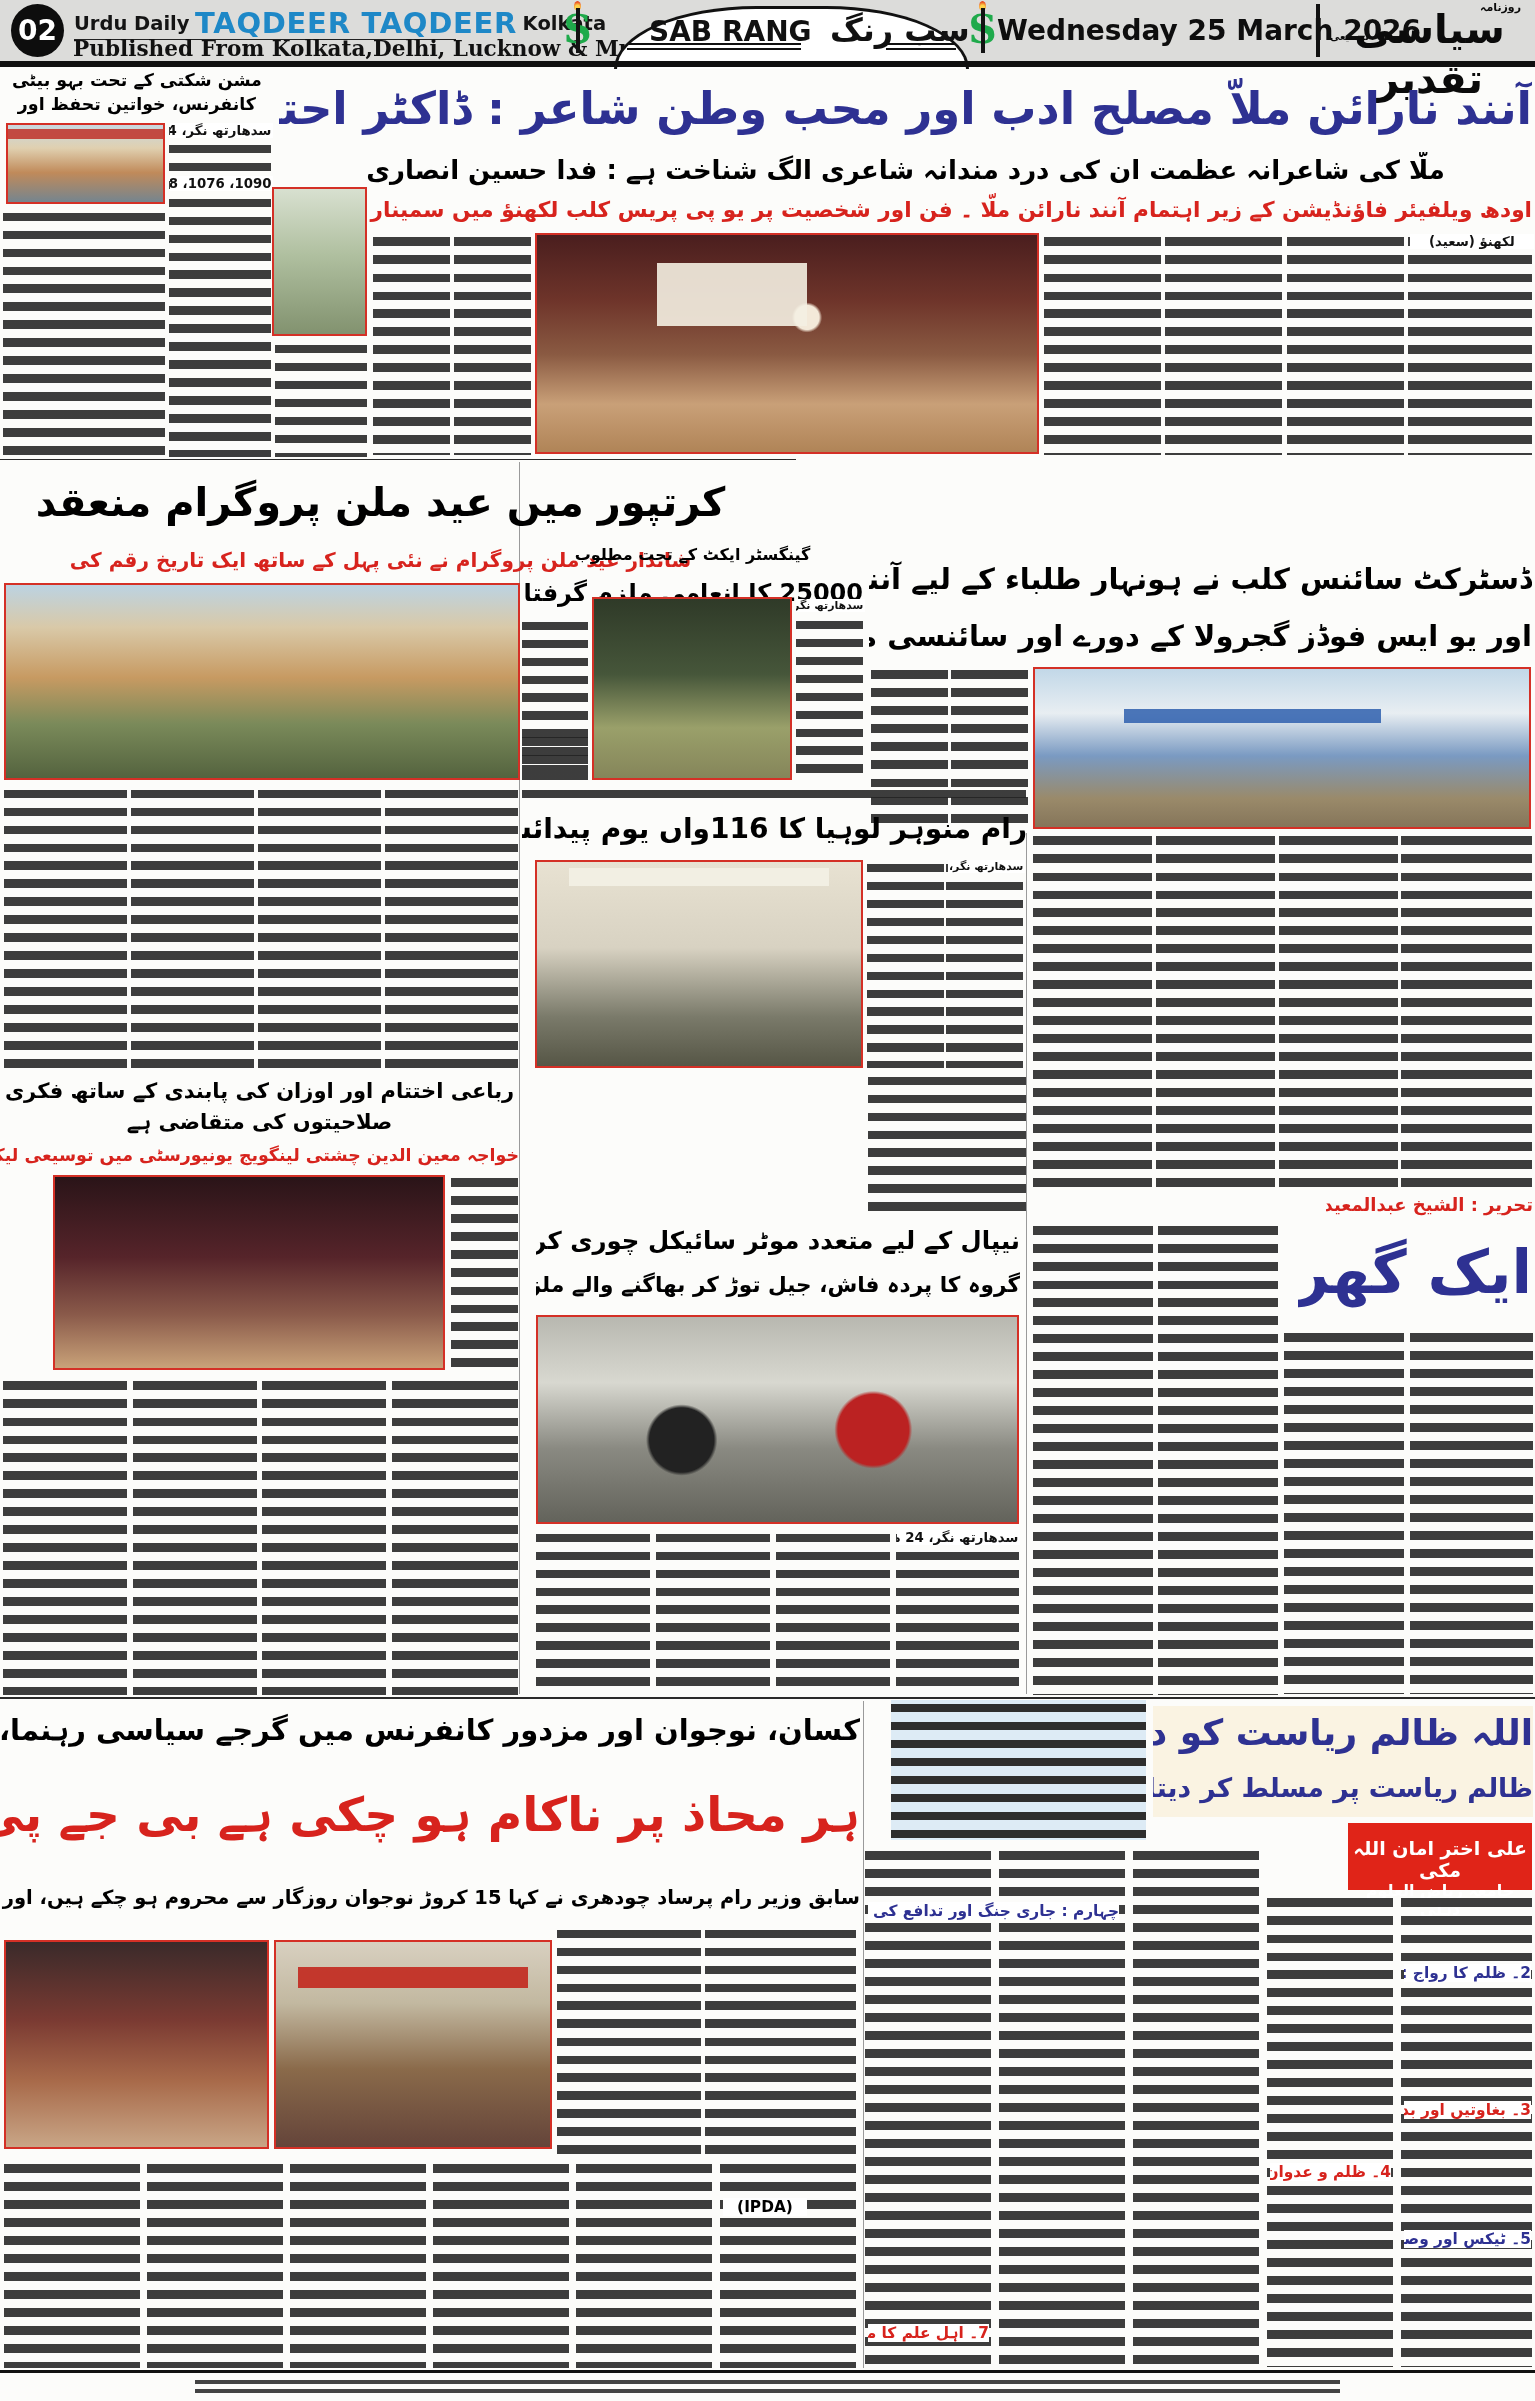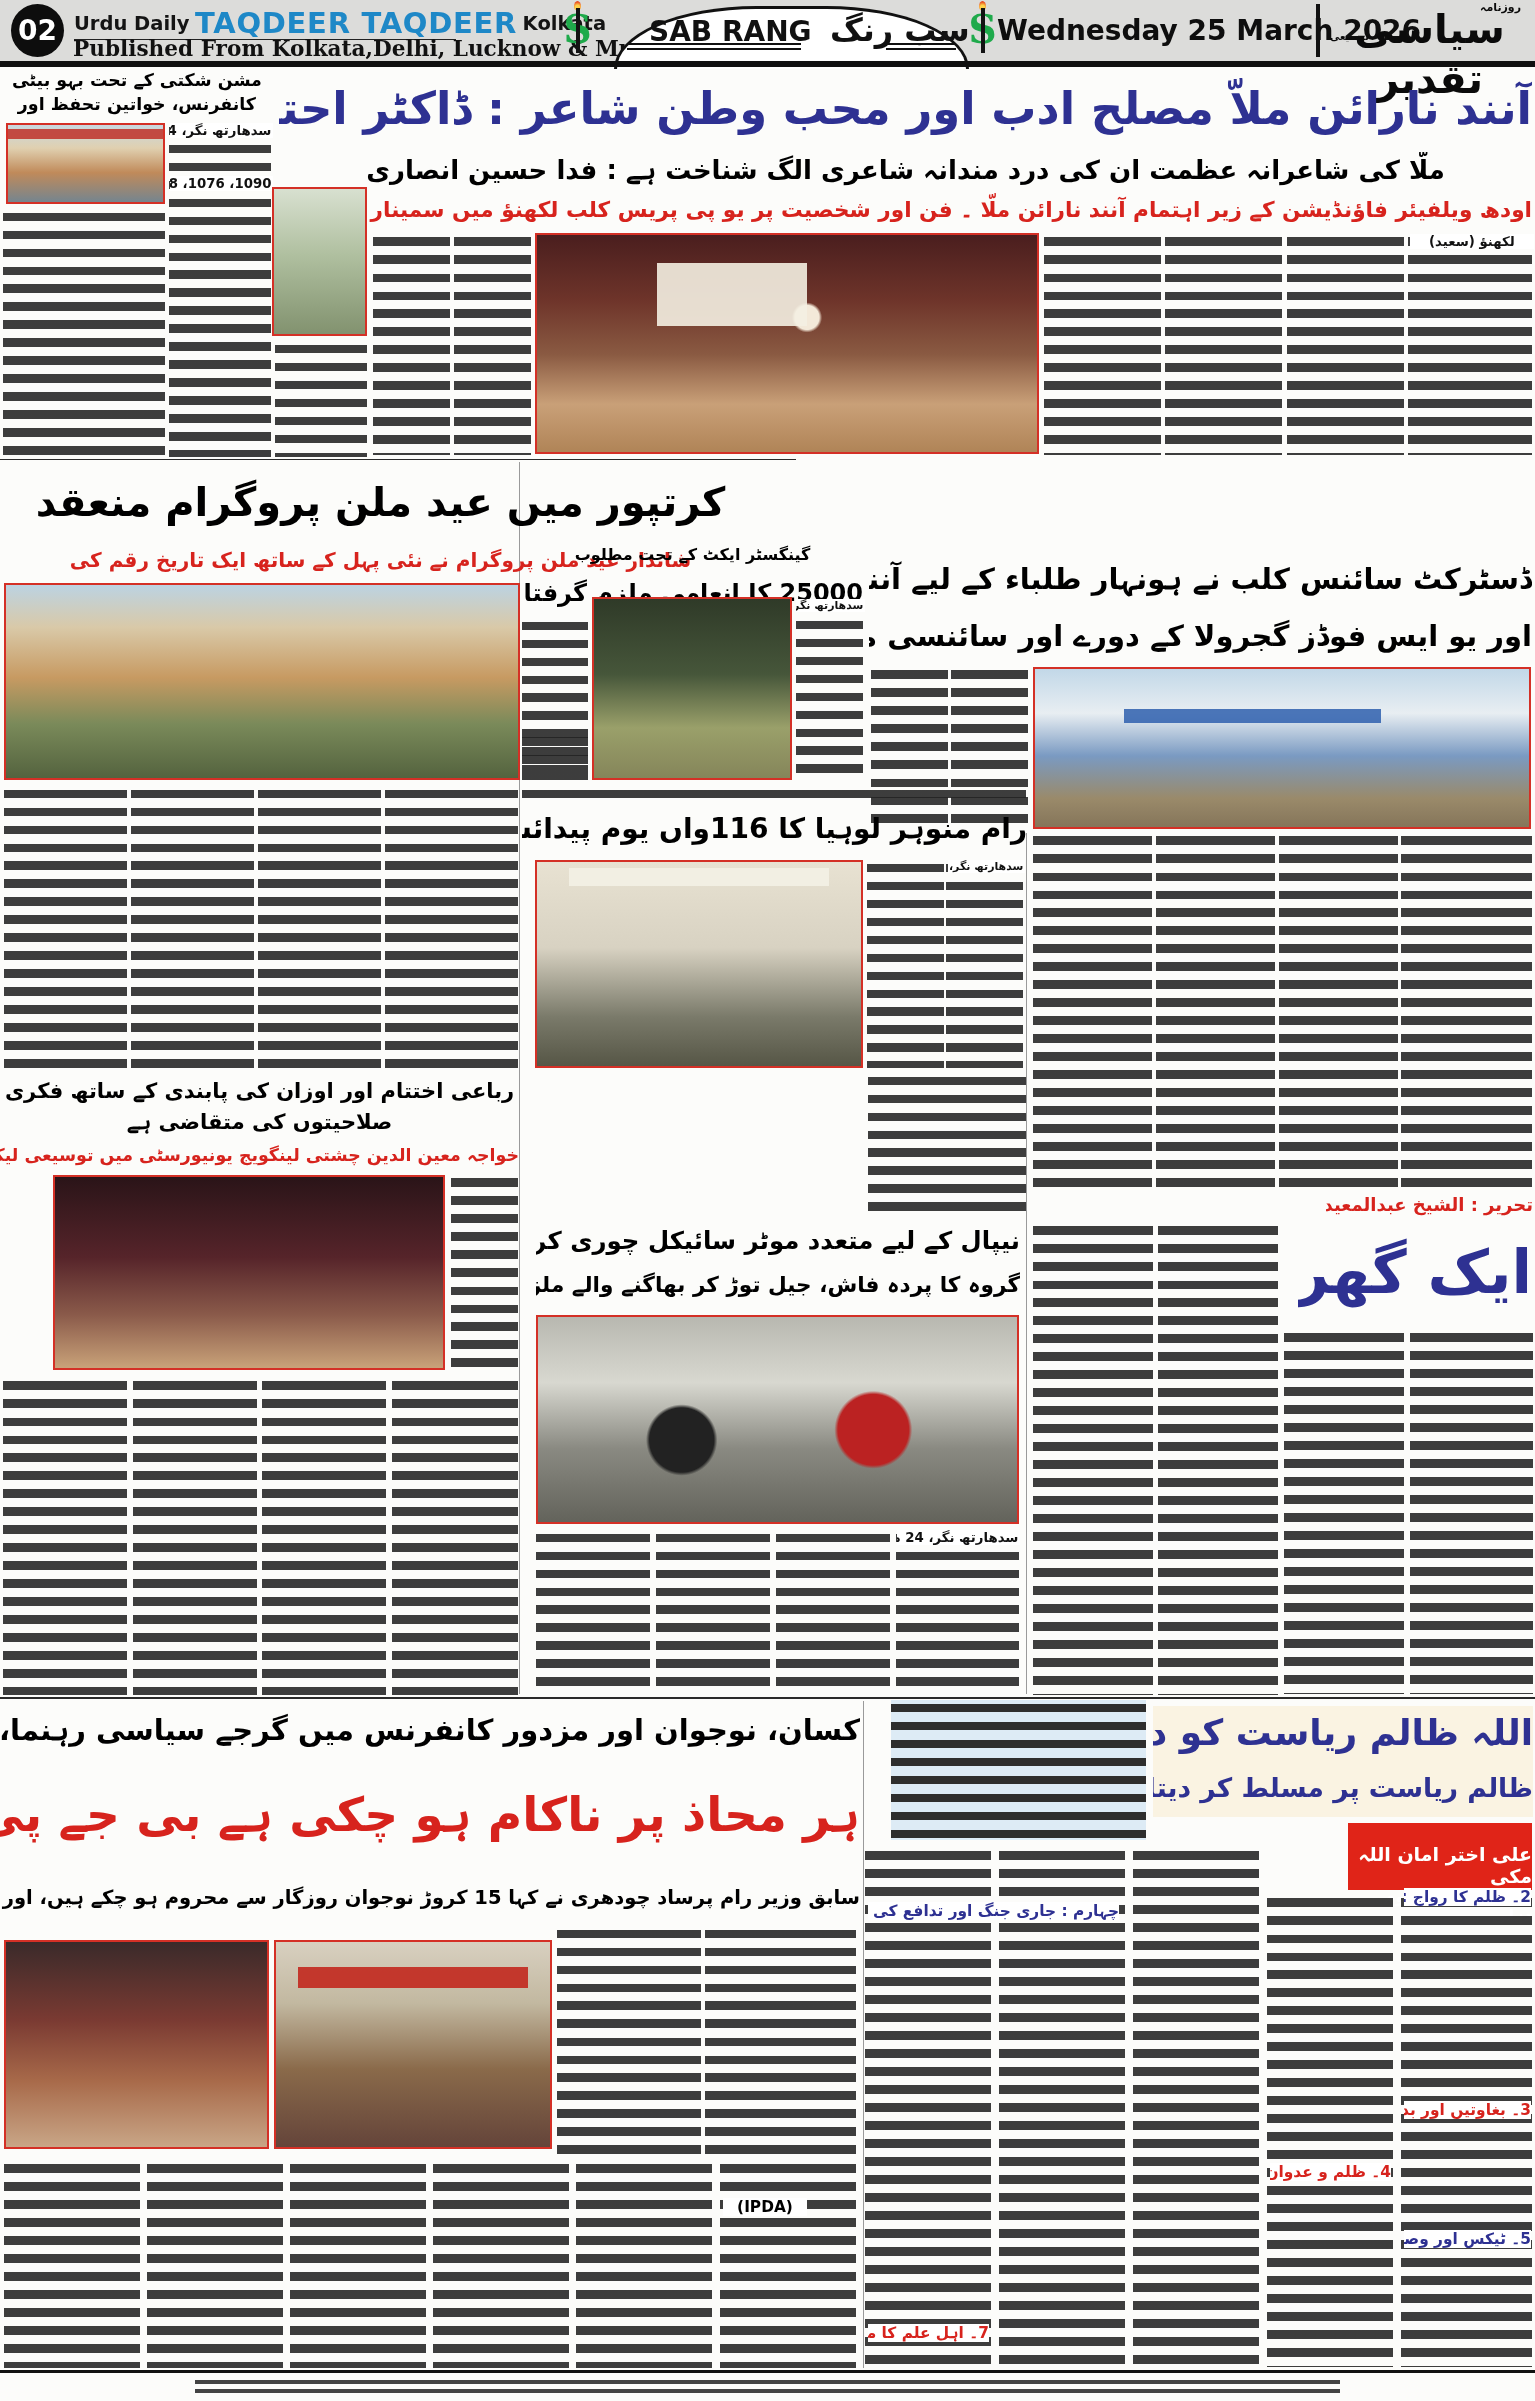--- a/index.html
+++ b/index.html
@@ -32,21 +32,21 @@
   .blue{color:#2e3192;}
   .red{color:#d7231d;}
   .gk{position:absolute;background-image:repeating-linear-gradient(180deg,transparent 0 3.5px,#232323 3.5px 12px,transparent 12px 18px);opacity:.88;}
   .gk.lt{background-color:#dcebf5;opacity:.95;}
   .gk.tiny{background-image:repeating-linear-gradient(180deg,transparent 0 2.1px,#2a2a2a 2.1px 6.3px,transparent 6.3px 9px);}
   .dl{position:absolute;background:#fff;font-size:13.3px;font-weight:bold;direction:rtl;text-align:center;color:#111;padding:0 1.4px;white-space:nowrap;overflow:hidden;}
   .ph{position:absolute;border:2.1px solid #d43026;box-sizing:border-box;}
   .strip{position:absolute;left:0;width:100%;}
   .vline{position:absolute;width:1.4px;background:#9a9a9a;}
   .hline{position:absolute;height:1.4px;background:#2a2a2a;}
-  .authorbox{position:absolute;background:#e02418;color:#fff;text-align:right;direction:rtl;font-weight:bold;padding-top:20px;box-sizing:border-box;}
+  .authorbox{position:absolute;background:#e02418;color:#fff;text-align:center;direction:rtl;font-weight:bold;padding-top:14px;box-sizing:border-box;}
   .inlinehead{position:absolute;background:#fff;font-weight:bold;direction:rtl;text-align:right;font-size:15.4px;white-space:nowrap;overflow:hidden;}
   
   .ph-seminar{background:radial-gradient(circle at 54% 38%,#f3e9d9 0 4%,rgba(0,0,0,0) 5%),linear-gradient(180deg,#4a1e1e 0%,#6e342a 30%,#8a5a42 55%,#c9a078 78%,#b08457 100%);}
   .ph-mission1{background:linear-gradient(180deg,#c8d8e0 0%,#e0d0b0 30%,#c08a5a 62%,#75858f 100%);}
   .ph-mission2{background:linear-gradient(180deg,#d8e0d0 0%,#b0c0a0 45%,#82926f 100%);}
   .ph-eid{background:linear-gradient(180deg,#bcd3e2 0%,#d9c9a8 22%,#c79a62 48%,#7a8a5a 72%,#54633f 100%);}
   .ph-police{background:linear-gradient(180deg,#2f3a28 0%,#46563a 42%,#9aa06a 72%,#85855a 100%);}
   .ph-science{background:linear-gradient(180deg,#c2d8e8 0%,#e8eef2 28%,#7a9ac2 55%,#9a8a6a 82%,#85755a 100%);}
   .ph-lohia{background:linear-gradient(180deg,#e8e2d2 0%,#d8d2c2 42%,#7a7a6a 76%,#565646 100%);}
   .ph-moto{background:radial-gradient(circle at 70% 55%,#bb2222 0 10%,rgba(0,0,0,0) 11%),radial-gradient(circle at 30% 60%,#222 0 9%,rgba(0,0,0,0) 10%),linear-gradient(180deg,#b8b8b0 0%,#d8d8d0 32%,#8a8a82 64%,#63635b 100%);}
@@ -193,21 +193,21 @@
   <div class="authorbox" style="left:1348px;top:1823px;width:184px;height:67px;">
     <div style="font-size:19px;">علی اختر امان اللہ مکی</div>
     <div style="font-size:16px;">جامعہ ریاض العلوم دہلی</div>
   </div>
   <div class="gk" style="left:865px;top:1848px;width:126px;height:519px;"></div>
   <div class="gk" style="left:999px;top:1848px;width:126px;height:519px;"></div>
   <div class="gk" style="left:1133px;top:1848px;width:126px;height:519px;"></div>
   <div class="gk" style="left:1267px;top:1895px;width:126px;height:472px;"></div>
   <div class="gk" style="left:1401px;top:1895px;width:131px;height:472px;"></div>
   <div class="inlinehead blue" style="left:868px;top:1902px;width:251px;">چہارم : جاری جنگ اور تدافع کی سنت :</div>
-  <div class="inlinehead blue" style="left:1404px;top:1888px;width:127px;">2۔ ظلم کا رواج :</div>
+  <div class="inlinehead blue" style="left:1404px;top:1964px;width:127px;">2۔ ظلم کا رواج :</div>
   <div class="inlinehead red" style="left:1404px;top:2101px;width:127px;">3۔ بغاوتیں اور بدامنی :</div>
   <div class="inlinehead blue" style="left:1404px;top:2230px;width:127px;">5۔ ٹیکس اور وصولیاں :</div>
   <div class="inlinehead red" style="left:1270px;top:2163px;width:121px;">4۔ ظلم و عدوان :</div>
   <div class="inlinehead red" style="left:868px;top:2324px;width:121px;">7۔ اہل علم کا موقف : 2003ء</div>
 
   <div class="abs ur" style="left:0;top:1708px;width:860px;height:46px;font-size:29px;line-height:45px;">کسان، نوجوان اور مزدور کانفرنس میں گرجے سیاسی رہنما، کہا</div>
   <div class="abs ur red" style="left:0;top:1759px;width:860px;height:117px;font-size:47px;line-height:112px;">ہر محاذ پر ناکام ہو چکی ہے بی جے پی حکومت</div>
   <div class="abs ur" style="left:0;top:1880px;width:860px;height:38px;font-size:19.5px;line-height:36px;">سابق وزیر رام پرساد چودھری نے کہا 15 کروڑ نوجوان روزگار سے محروم ہو چکے ہیں، اور حکومت بدلنے کے لیے تیار ہیں</div>
   <div class="ph ph-kisan1" style="left:4.2px;top:1940px;width:265px;height:209px;"></div>
   <div class="ph ph-kisan2" style="left:274px;top:1940px;width:278px;height:209px;">

